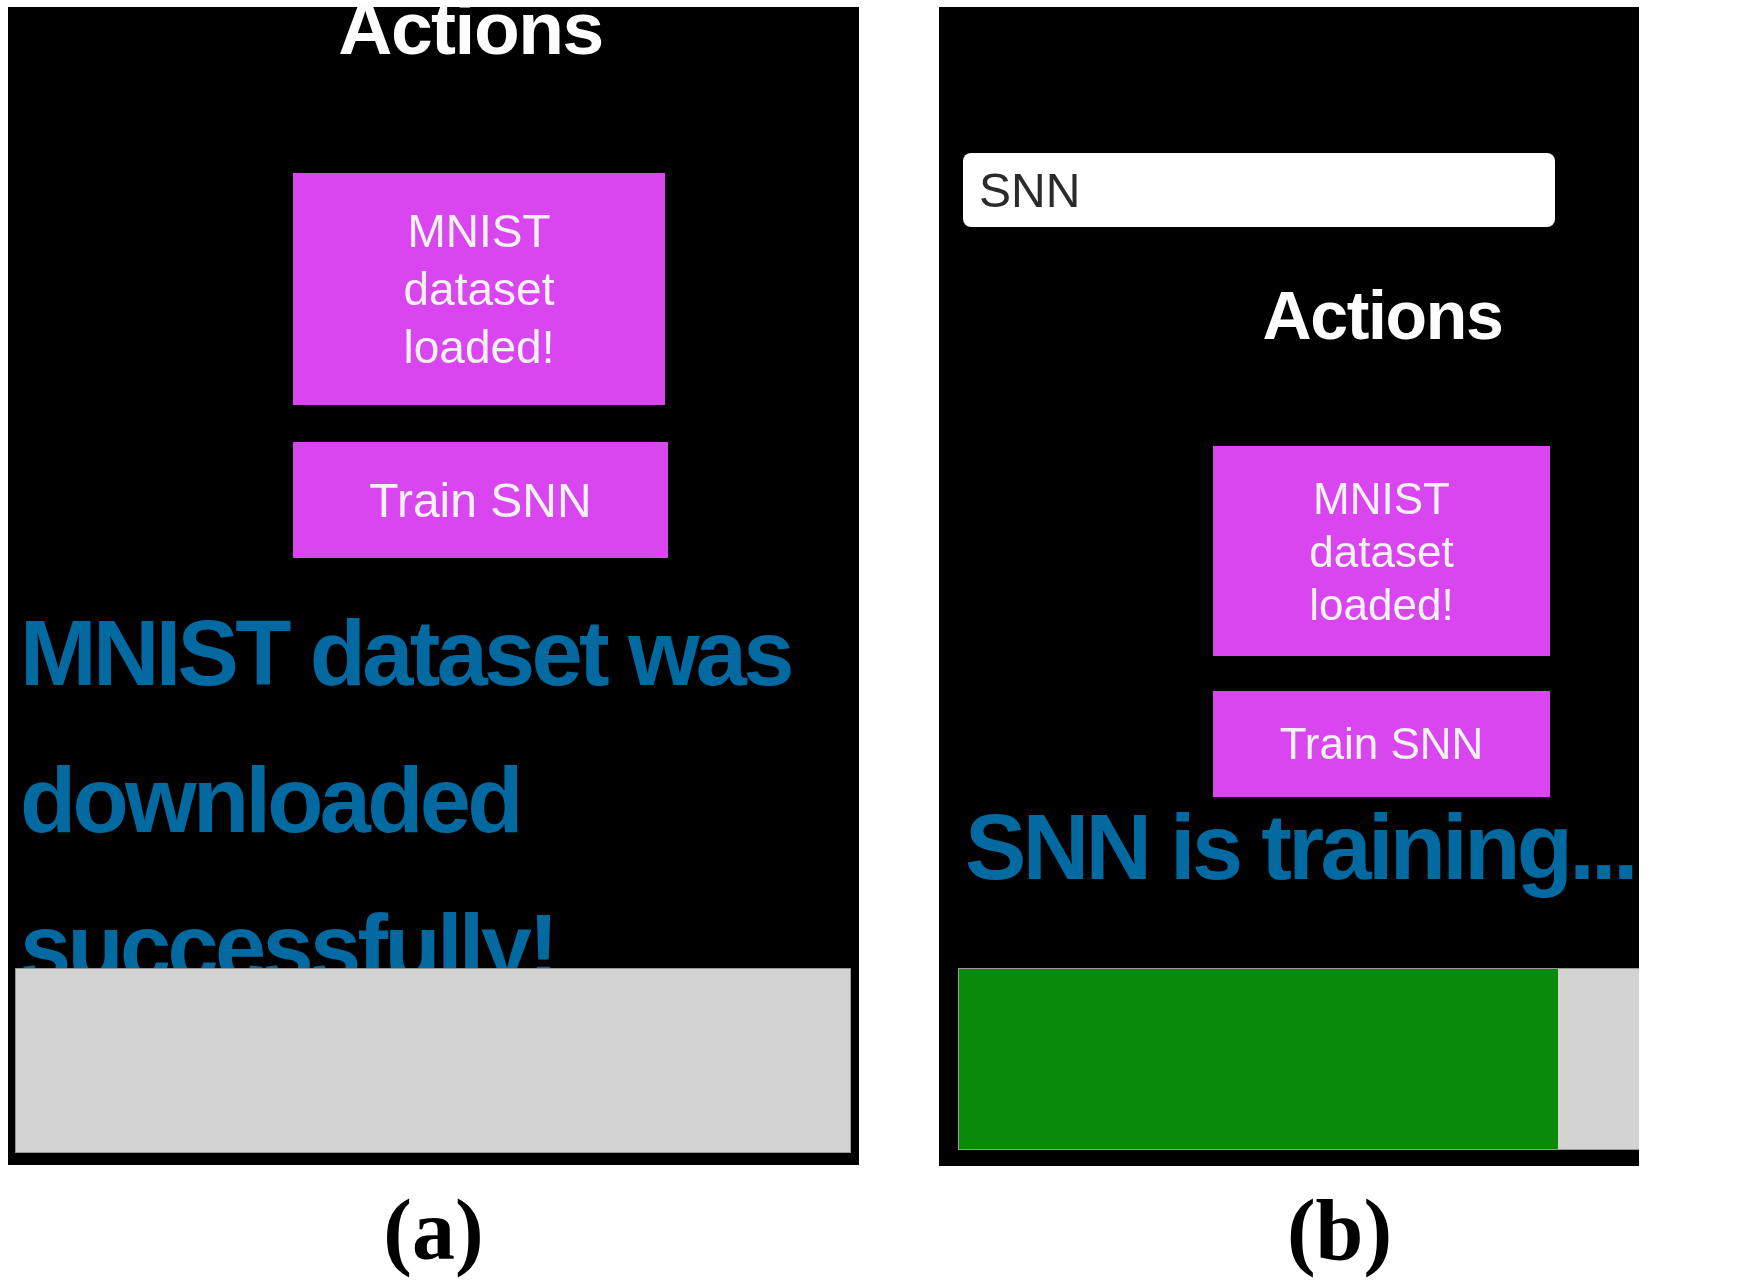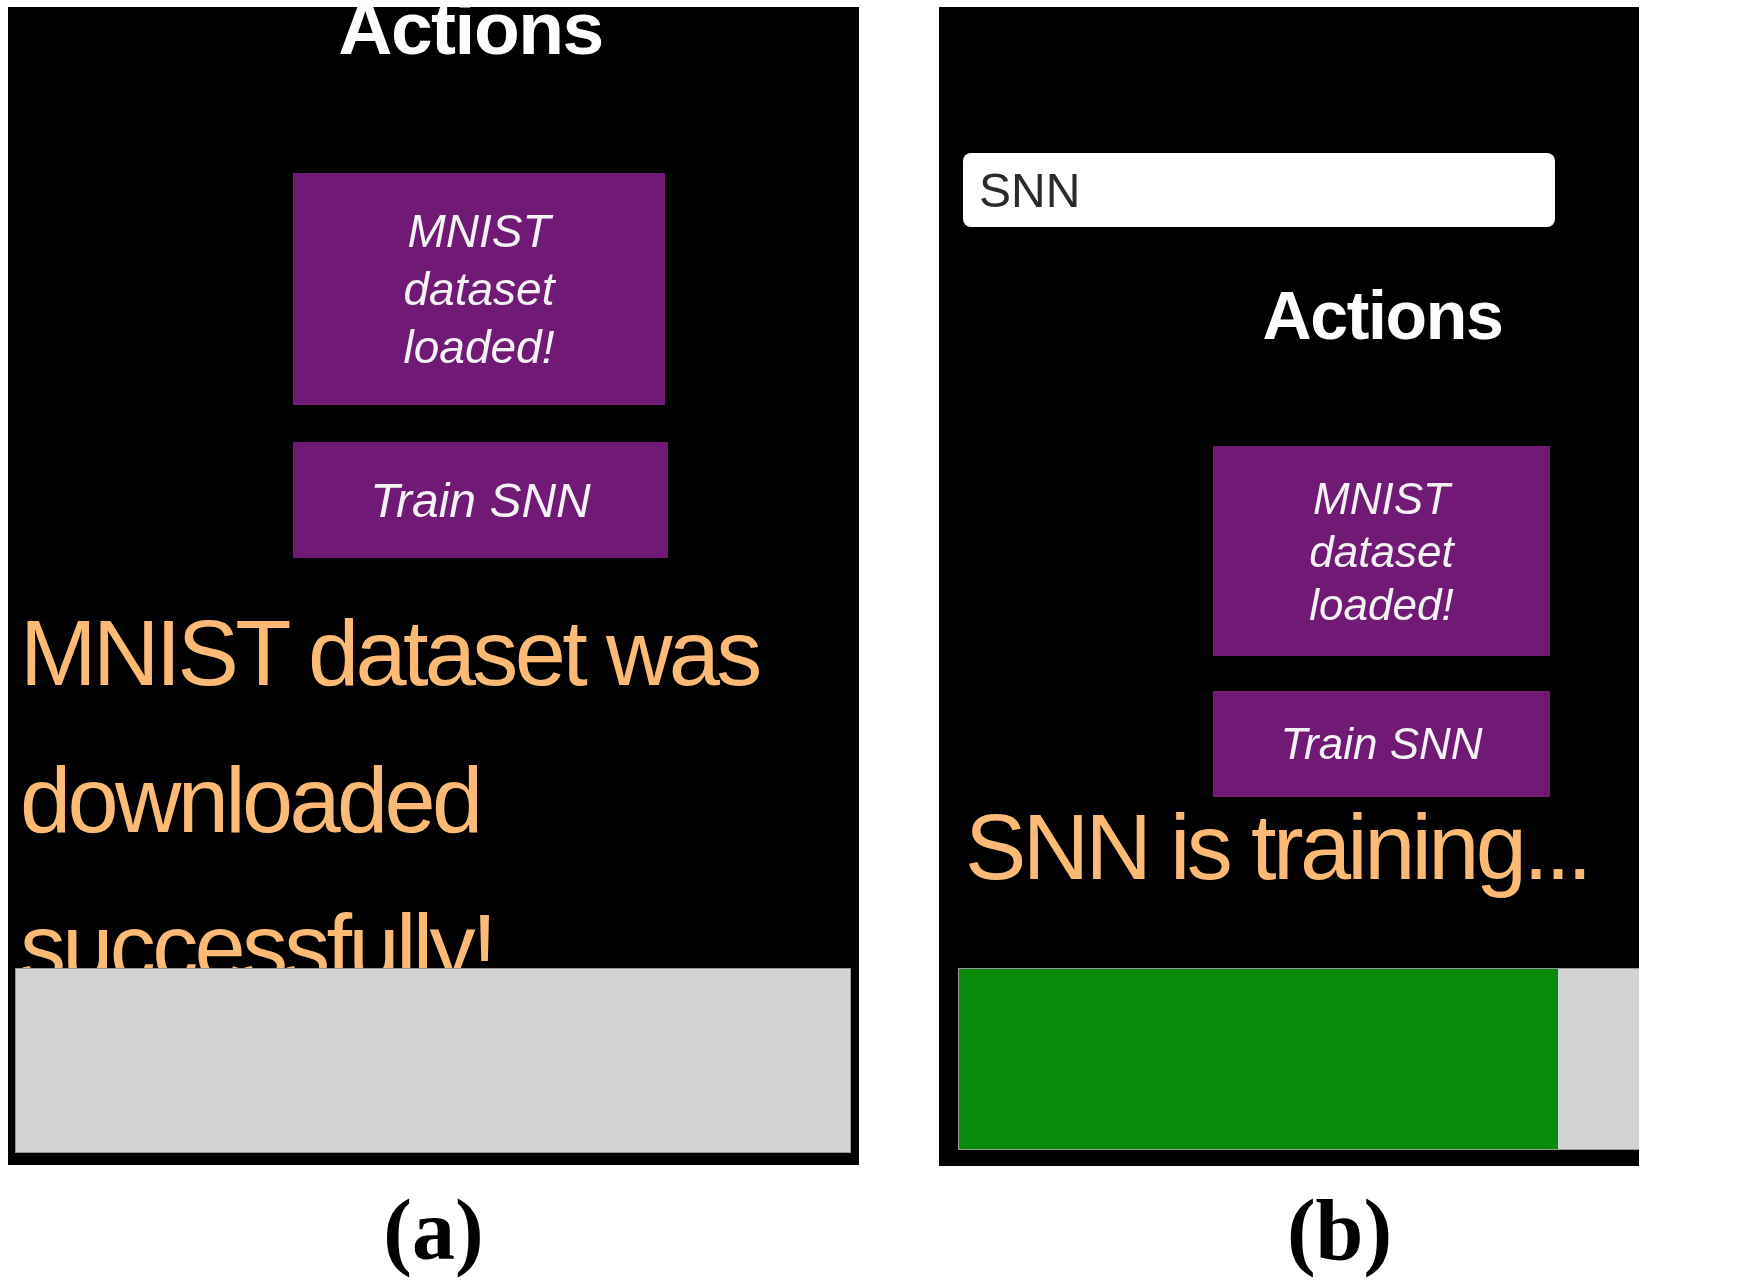--- a/index.html
+++ b/index.html
@@ -7,29 +7,29 @@
          font-family:"Liberation Sans", sans-serif;}
   .panel{position:absolute;background:#000000;}
   .panel-a{left:8px;top:7px;width:851px;height:1158px;}
   .panel-b{left:939px;top:7px;width:801px;height:1159px;border-right:2px solid #c9c9c9;}
 
   .h-title{position:absolute;color:#fdfdfd;font-weight:bold;letter-spacing:-0.02em;}
   .pa-title{left:37px;right:-37px;top:-24px;text-align:center;font-size:75px;line-height:1.2;}
   .pb-heading{left:22px;top:10px;font-size:68px;line-height:1.2;}
   .pb-title{left:43px;right:-43px;top:268px;text-align:center;font-size:68px;line-height:1.2;}
 
-  .btn{position:absolute;background:#701a75;color:#f2f2f2;display:flex;align-items:center;
+  .btn{position:absolute;background:#d946ef;color:#f2f2f2;display:flex;align-items:center;
        justify-content:center;text-align:center;white-space:pre-line;border:none;cursor:pointer;
-       font-family:"Liberation Sans", sans-serif;font-style:italic;}
+       font-family:"Liberation Sans", sans-serif;}
   .pa-btn-load{left:285px;top:166px;width:372px;height:232px;font-size:46px;line-height:58px;}
   .pa-btn-train{left:285px;top:435px;width:375px;height:116px;font-size:48px;}
   .pb-btn-load{left:274px;top:439px;width:337px;height:210px;font-size:44px;line-height:53px;}
   .pb-btn-train{left:274px;top:684px;width:337px;height:106px;font-size:44px;}
 
-  .big-msg{position:absolute;color:#fdba74;font-weight:normal;letter-spacing:-0.04em;}
+  .big-msg{position:absolute;color:#0369a1;font-weight:bold;letter-spacing:-0.04em;}
   .pa-msg{left:12px;top:573px;width:832px;font-size:92px;line-height:147px;}
   .pb-msg{left:26px;top:780px;width:790px;font-size:92px;line-height:120px;white-space:nowrap;}
 
   .model-input{position:absolute;left:24px;top:146px;width:592px;height:74px;box-sizing:border-box;
        background:#ffffff;border:none;border-radius:8px;padding:0 16px;font-size:48px;
        color:#2b2b2b;font-family:"Liberation Sans", sans-serif;outline:none;}
 
   .track{position:absolute;background:#d3d3d3;border:1px solid #999999;box-sizing:border-box;}
   .pa-track{left:7px;top:961px;width:836px;height:185px;}
   .pb-track{left:19px;top:961px;width:760px;height:182px;}

